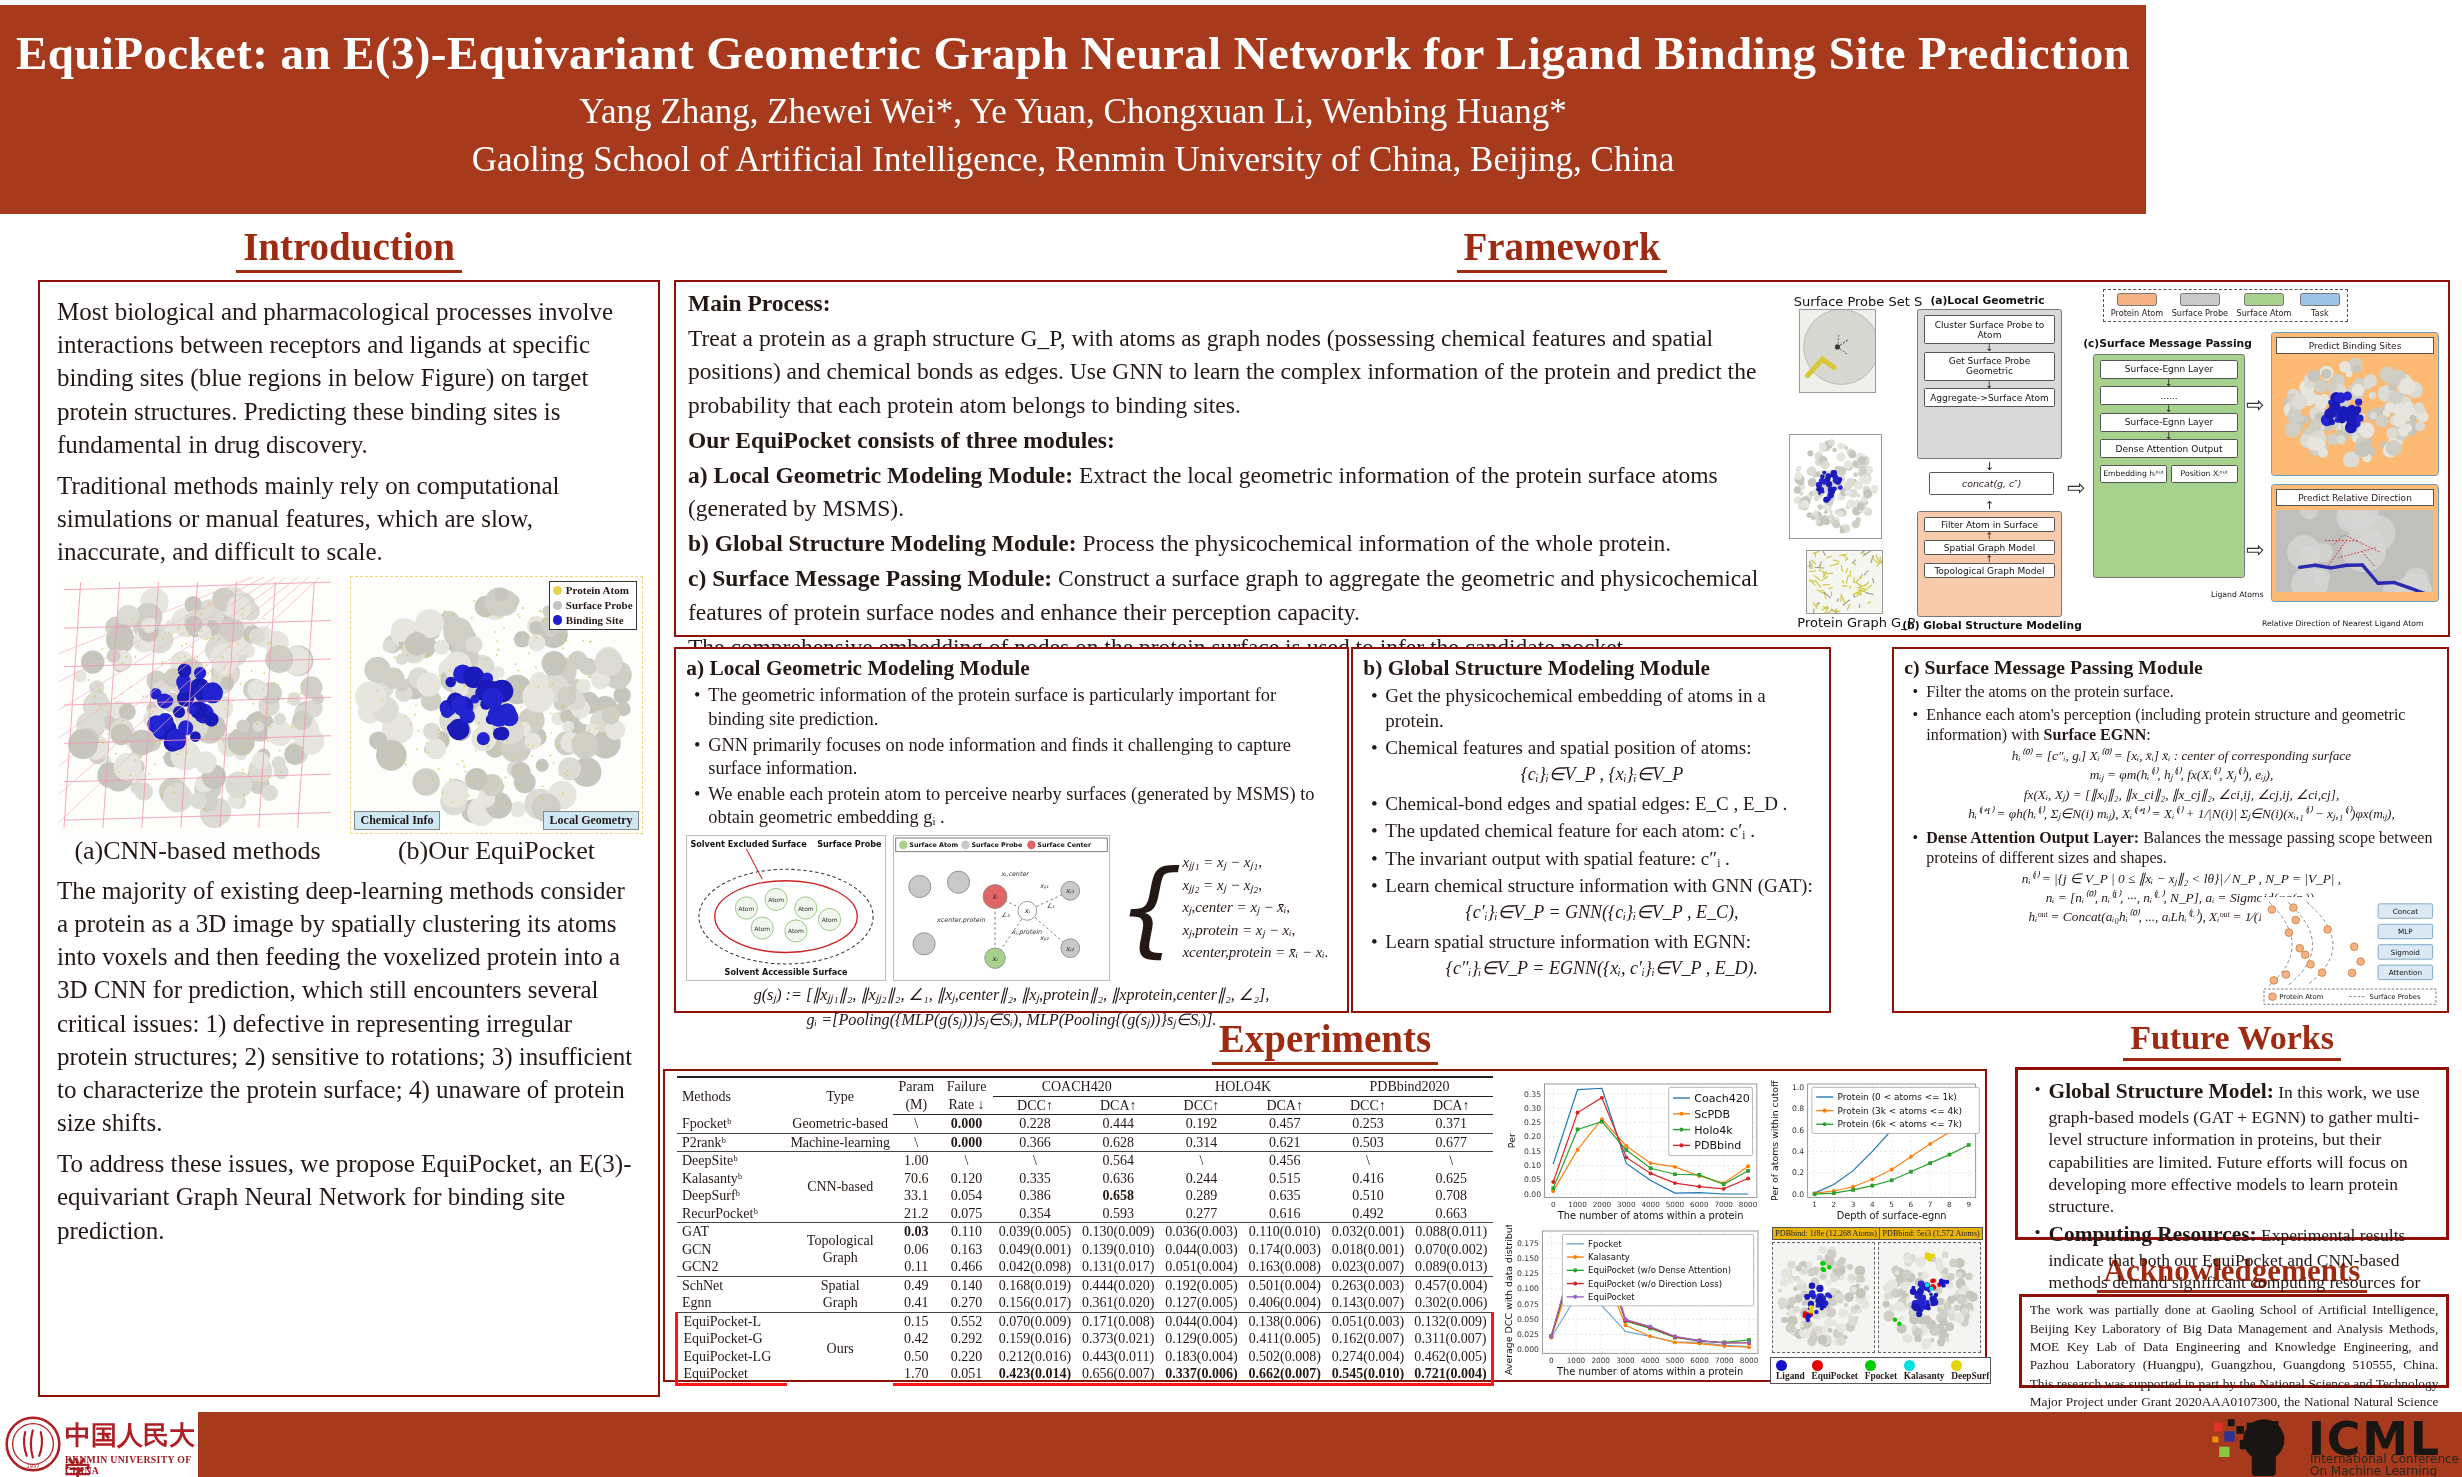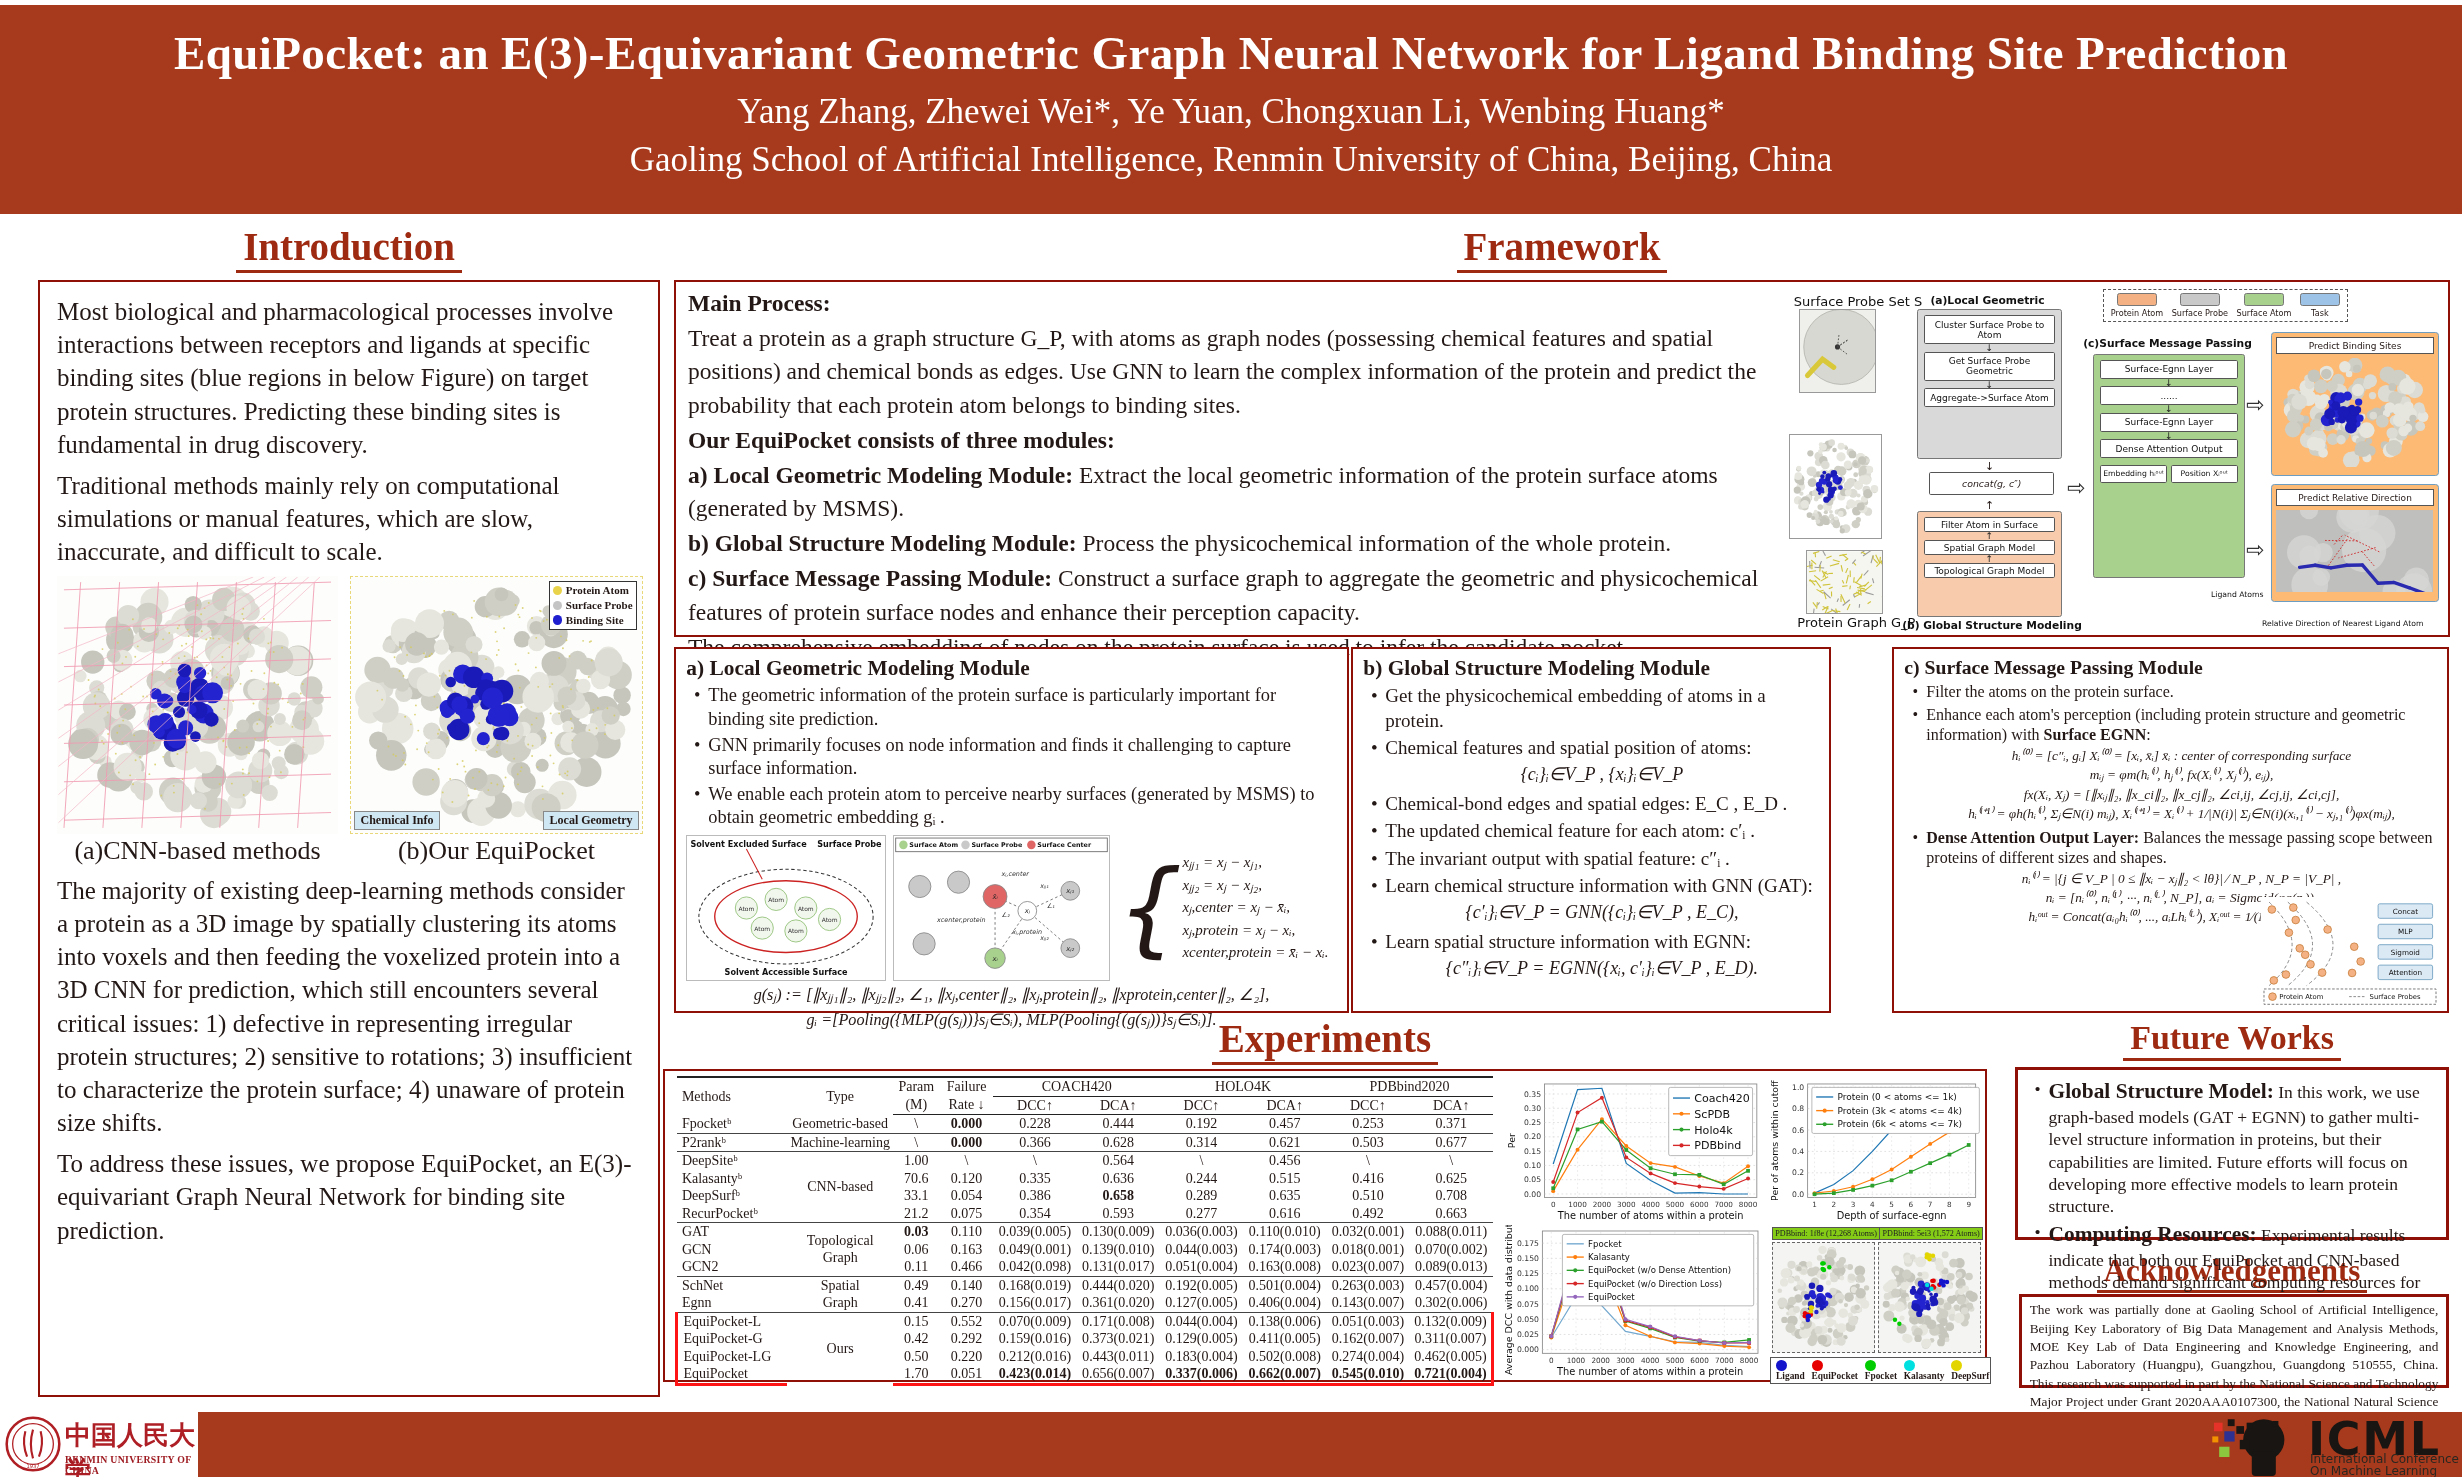--- a/index.html
+++ b/index.html
@@ -1,20 +1,20 @@
 <!DOCTYPE html>
 <html style="font-size:13.7px"><head>
 <meta charset="utf-8">
 <style>
   html,body{margin:0;padding:0;}
   body{width:2462px;height:1477px;position:relative;background:#ffffff;
        font-family:"Liberation Serif",serif;color:#231815;overflow:hidden;}
   .abs{position:absolute;}
   
-  .banner{left:0;top:5.1px;width:2462px;height:209px;background:#a73a1c;color:#fff;text-align:center;}
+  .banner{left:0;top:5.1px;width:2146px;height:209px;background:#a73a1c;color:#fff;text-align:center;}
   .banner .title{font-size:47px;font-weight:bold;margin-top:20.5px;letter-spacing:0.4px;}
   .banner .authors{font-size:35px;margin-top:12px;}
   .banner .affil{font-size:35px;margin-top:8.5px;}
   .topstrip{left:0;top:0;width:2462px;height:5.1px;background:#fff;}
   
   .sec-h{color:#9e2a11;font-weight:bold;font-size:39px;text-align:center;}
   .sec-h span{border-bottom:3.4px solid #9e2a11;padding:0 6.8px 1.7px;}
   
   .rbox{border:2.6px solid #8e1007;background:#fff;box-sizing:border-box;}
   
@@ -69,21 +69,21 @@
   table.res tr.sep td{border-top:1.7px solid #444;}
   table.res tbody tr:last-child td{border-bottom:2.1px solid #222;}
   table.res td.typ{white-space:pre-line;}
   tr.hlF td{border-top:3.4px solid #fe1414;}
   tr.hlL td{border-bottom:3.4px solid #fe1414 !important;}
   tr.hlF td:first-child,tr.hlM td:first-child,tr.hlL td:first-child{border-left:3.4px solid #fe1414;}
   tr.hlF td:last-child,tr.hlM td:last-child,tr.hlL td:last-child{border-right:3.4px solid #fe1414;}
   .chartbox{position:absolute;}
   .vispanel{position:absolute;font-family:"DejaVu Sans",sans-serif;}
   .vp{position:absolute;border:1.3px dashed #666;background:#f4f4f2;}
-  .vplabel{position:absolute;border:0.9px solid #555;background:#84cc16;font-size:8.1px;padding:0.9px 2.6px;
+  .vplabel{position:absolute;border:0.9px solid #555;background:#eab308;font-size:8.1px;padding:0.9px 2.6px;
            font-family:"Liberation Serif",serif;color:#222;white-space:nowrap;}
   .vislegend{position:absolute;border:0.9px solid #555;background:#fff;display:flex;gap:6.8px;
              padding:1.7px 5.1px;font-size:9.4px;font-weight:bold;font-family:"Liberation Serif",serif;}
   .vislegend .dot{width:11px;height:11px;border-radius:50%;display:inline-block;margin-right:2.6px;vertical-align:-1.7px;}
   
   .fwk-box{padding:5.1px 8.5px;}
   .fwk-box .bli{font-size:17.5px;line-height:1.28;margin:3.4px 0;}
   .fwk-box .lead{font-weight:bold;font-size:21.4px;}
   .ack-box{padding:4.3px 7.7px;font-size:13.3px;line-height:1.38;text-align:justify;}
   

